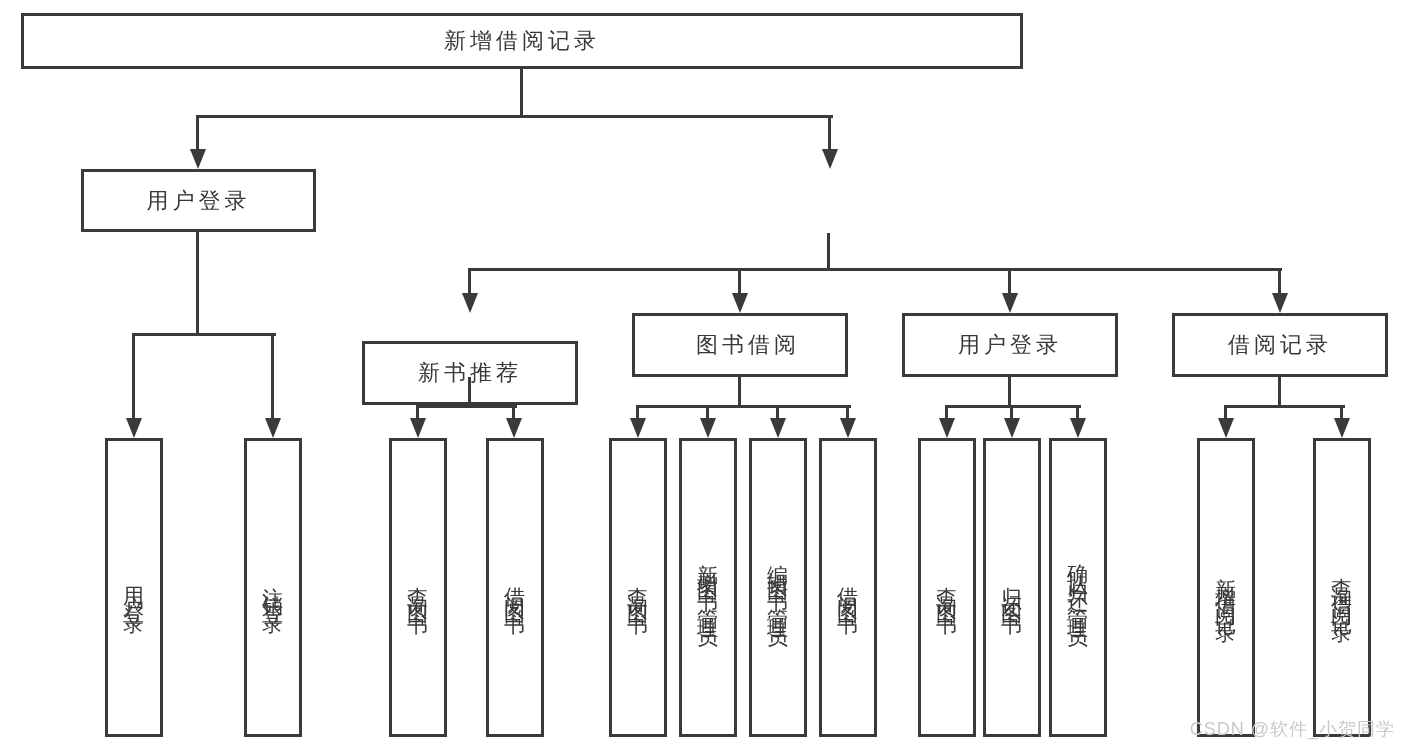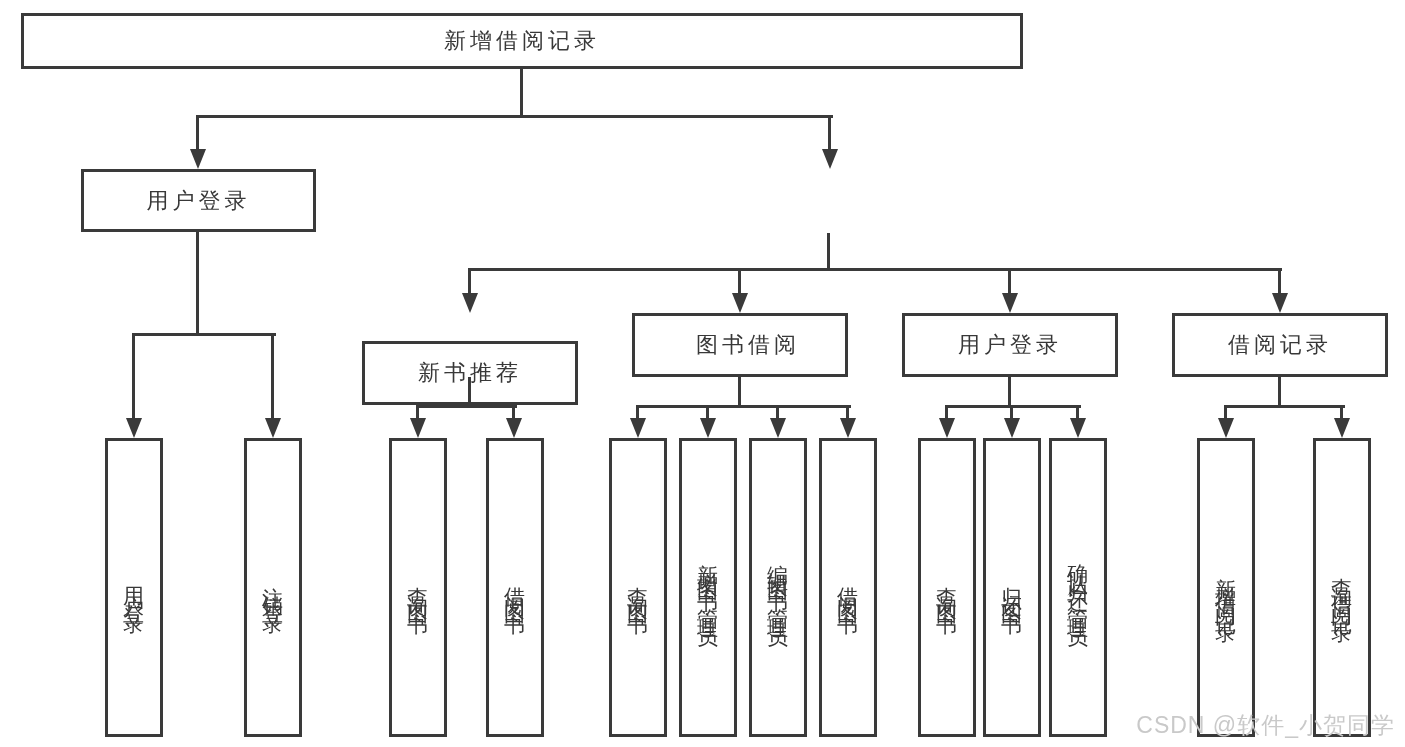--- a/index.html
+++ b/index.html
@@ -30,21 +30,21 @@
   }
   .vline,.hline{position:absolute;background:var(--line,#3a3a3a);}
   .arrow{
     position:absolute;width:0;height:0;
     border-left:8px solid transparent;
     border-right:8px solid transparent;
     border-top:20px solid var(--line,#3a3a3a);
   }
   .watermark{
     position:absolute;right:10px;bottom:6px;
-    font-size:23px;letter-spacing:1px;
+    font-size:18px;letter-spacing:1px;
     color:var(--watermark,#c9c9c9);
     z-index:5;white-space:nowrap;
   }
 </style>
 <title>图书管理系统功能结构图</title></head>
 <body>
 
 <div class="canvas">
 
   <div class="node" style="left:21px;top:13px;width:1002px;height:56px;">

